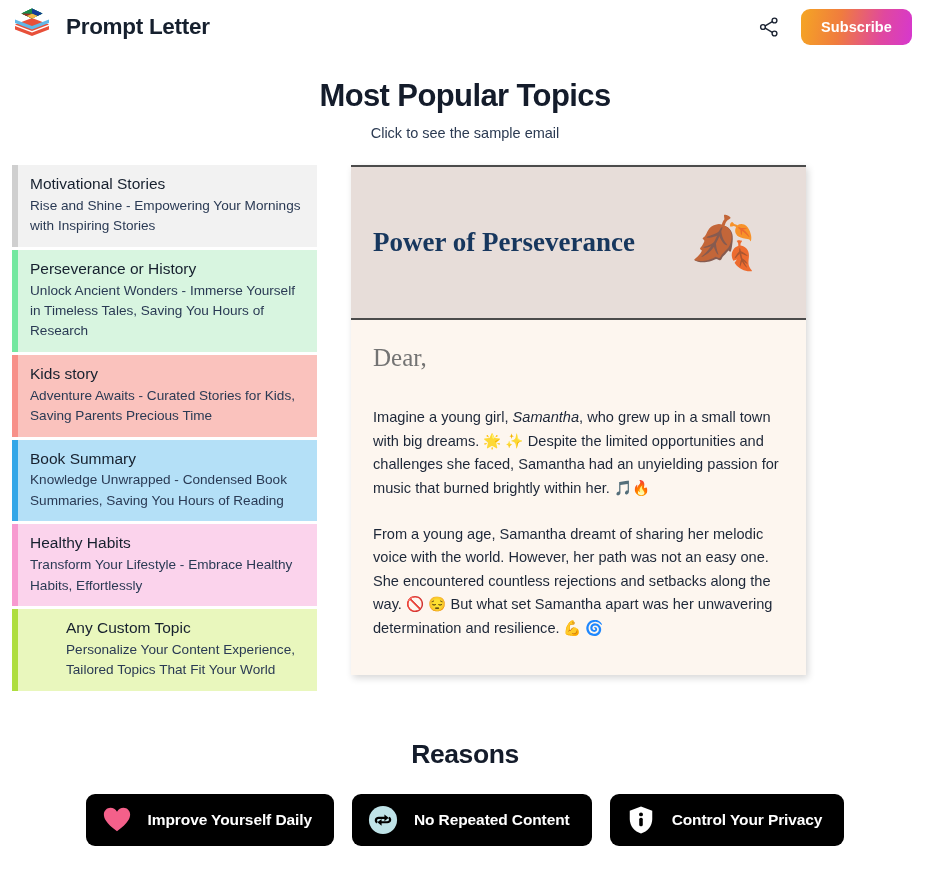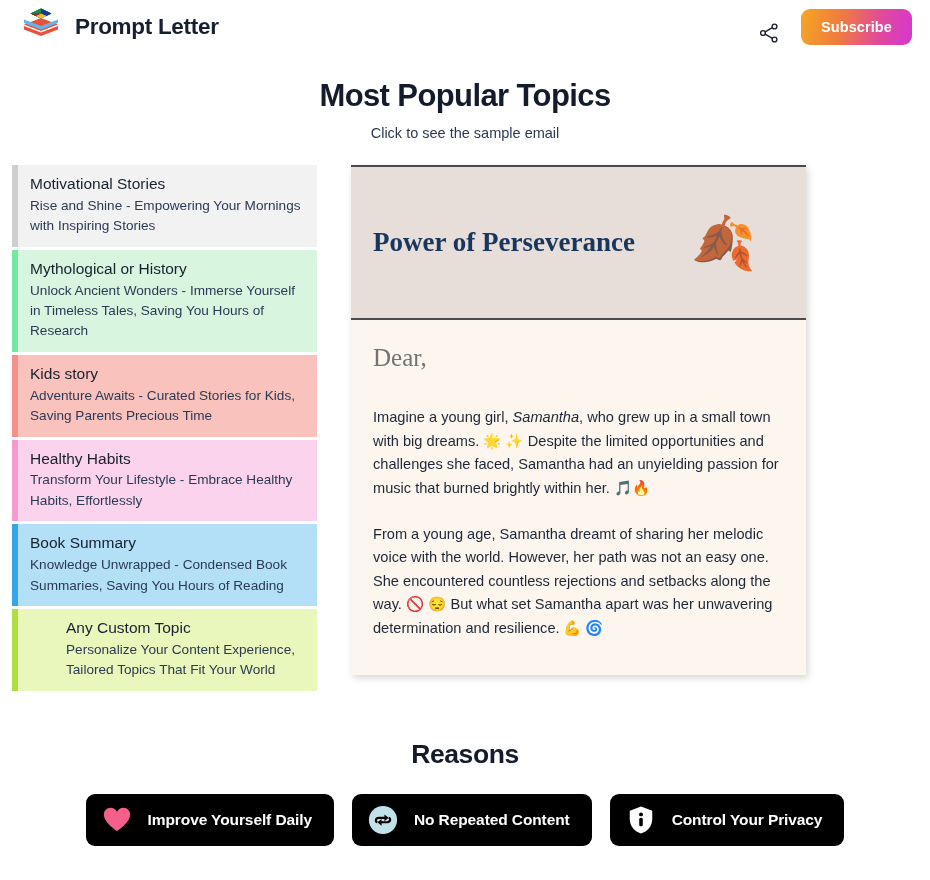--- a/index.html
+++ b/index.html
@@ -15,21 +15,21 @@
     background: #ffffff;
     color: #1c2433;
     -webkit-font-smoothing: antialiased;
   }
 
   
   .topbar {
     height: 54px;
     display: flex;
     align-items: center;
-    padding: 0 18px 0 20px;
+    padding: 0 18px 0 11px;
     position: relative;
   }
   .brand {
     display: flex;
     align-items: center;
     gap: 13px;
   }
   .logo {
     width: 42px;
     height: 40px;
@@ -39,21 +39,21 @@
   .logo svg { display: block; }
   .brand-name {
     font-size: 22.5px;
     font-weight: bold;
     letter-spacing: -0.3px;
     color: #16202e;
   }
   .topbar-right {
     margin-left: auto;
     display: flex;
-    align-items: flex-end;
+    align-items: center;
     gap: 20px;
   }
   .share-icon {
     width: 24px;
     height: 24px;
     cursor: pointer;
     color: #1c2433;
   }
   .subscribe-btn {
     border: none;
@@ -263,34 +263,34 @@
 <div class="section-sub">Click to see the sample email</div>
 
 <div class="content">
 
   <div class="topics" id="topic-list">
       <div class="topic-card" style="background: rgb(242, 242, 242); border-left-color: rgb(207, 207, 207);">
         <div class="topic-title">Motivational Stories</div>
         <div class="topic-desc">Rise and Shine - Empowering Your Mornings with Inspiring Stories</div>
       </div>
       <div class="topic-card" style="background: rgb(216, 245, 224); border-left-color: rgb(116, 232, 160);">
-        <div class="topic-title">Mythological or History</div>
+        <div class="topic-title">Perseverance or History</div>
         <div class="topic-desc">Unlock Ancient Wonders - Immerse Yourself in Timeless Tales, Saving You Hours of Research</div>
       </div>
       <div class="topic-card" style="background: rgb(250, 194, 189); border-left-color: rgb(247, 144, 137);">
         <div class="topic-title">Kids story</div>
         <div class="topic-desc">Adventure Awaits - Curated Stories for Kids, Saving Parents Precious Time</div>
       </div>
+      <div class="topic-card" style="background: rgb(180, 224, 247); border-left-color: rgb(51, 167, 232);">
+        <div class="topic-title">Book Summary</div>
+        <div class="topic-desc">Knowledge Unwrapped - Condensed Book Summaries, Saving You Hours of Reading</div>
+      </div>
       <div class="topic-card" style="background: rgb(251, 211, 236); border-left-color: rgb(247, 154, 208);">
         <div class="topic-title">Healthy Habits</div>
         <div class="topic-desc">Transform Your Lifestyle - Embrace Healthy Habits, Effortlessly</div>
-      </div>
-      <div class="topic-card" style="background: rgb(180, 224, 247); border-left-color: rgb(51, 167, 232);">
-        <div class="topic-title">Book Summary</div>
-        <div class="topic-desc">Knowledge Unwrapped - Condensed Book Summaries, Saving You Hours of Reading</div>
       </div>
       <div class="topic-card" style="background: rgb(233, 247, 189); border-left-color: rgb(174, 222, 63); padding-left: 48px;">
         <div class="topic-title">Any Custom Topic</div>
         <div class="topic-desc">Personalize Your Content Experience, Tailored Topics That Fit Your World</div>
       </div>
     </div>
 
   <div class="email-wrap">
     <div class="email-card">
 

